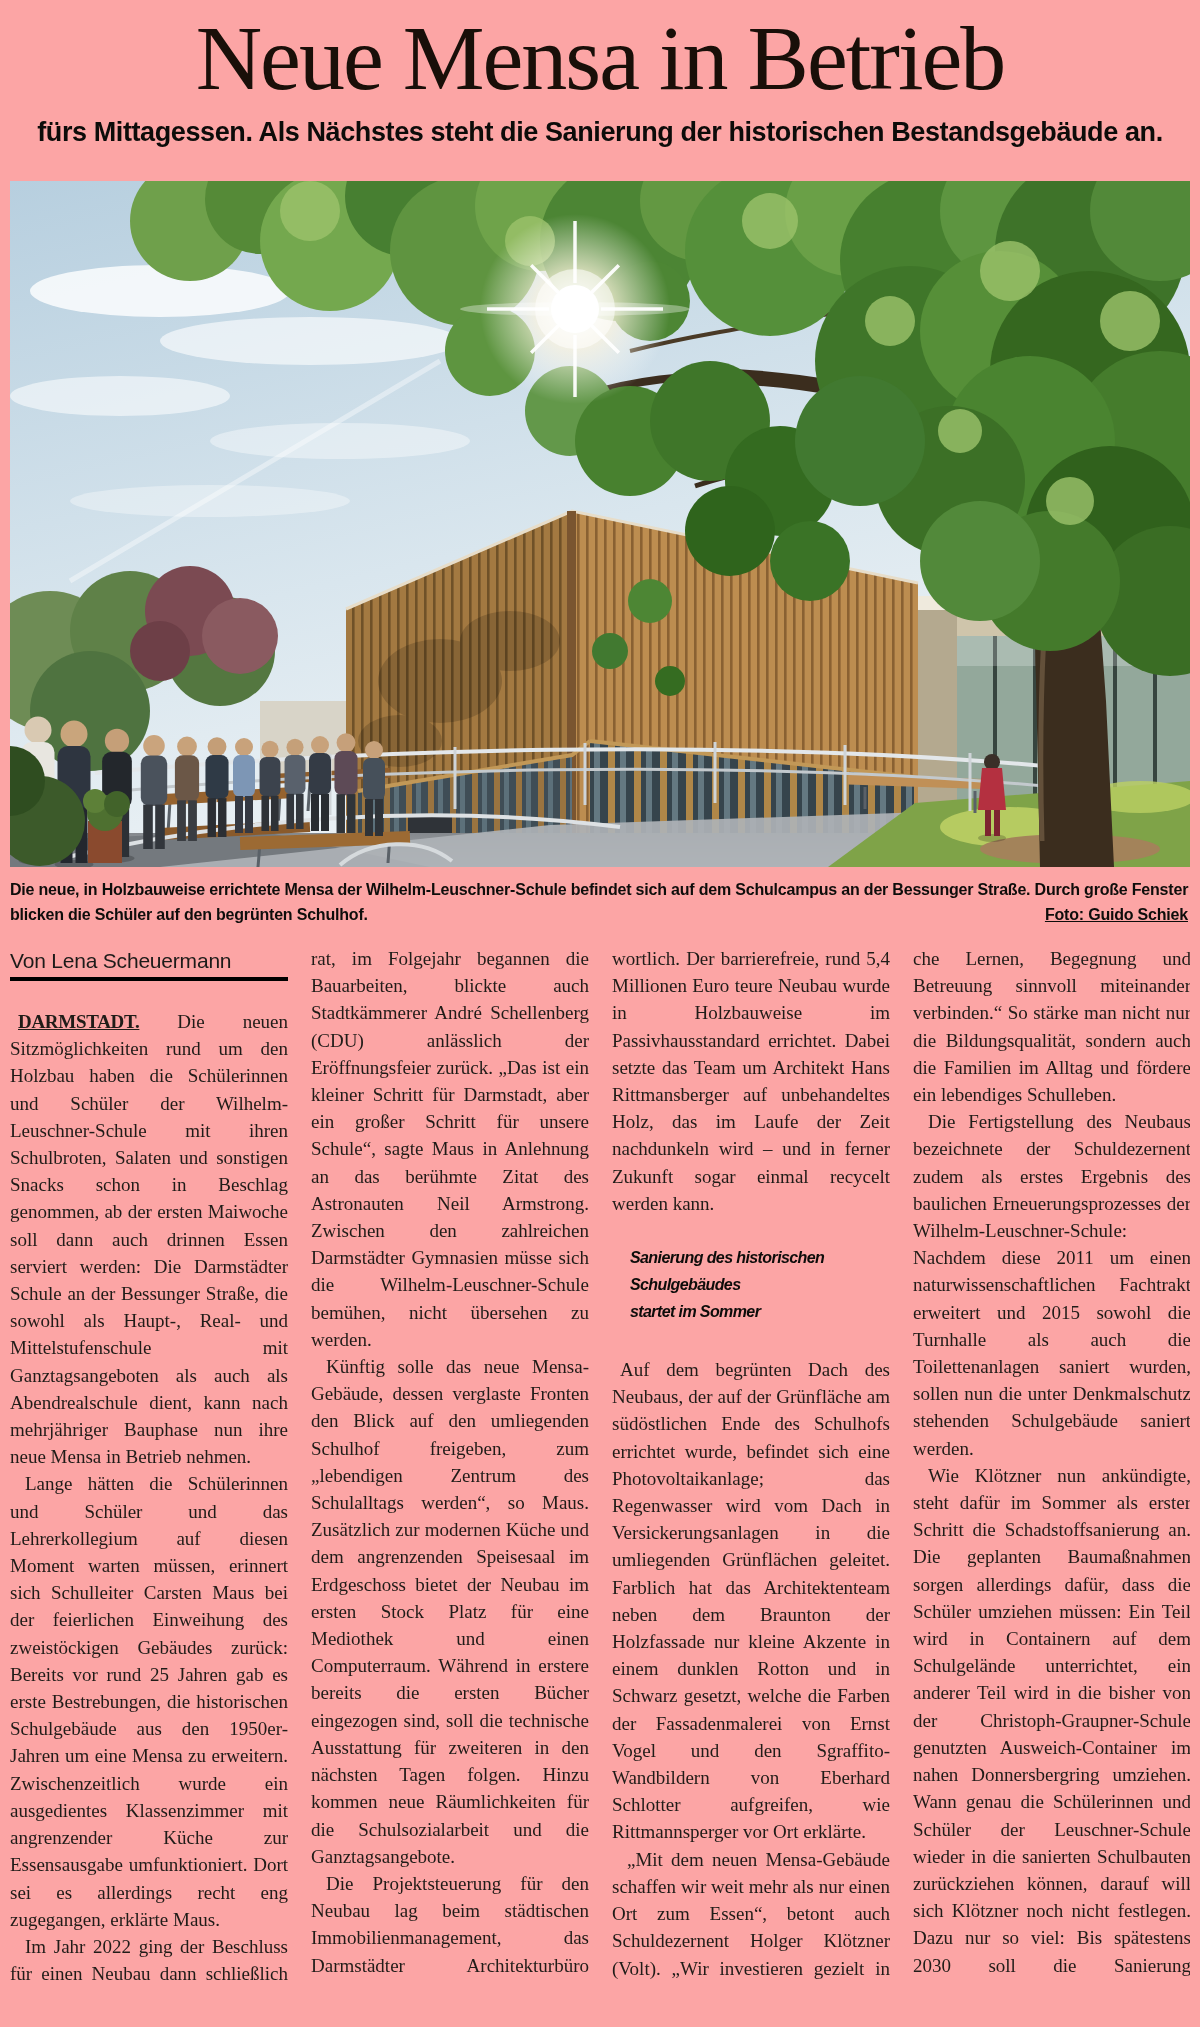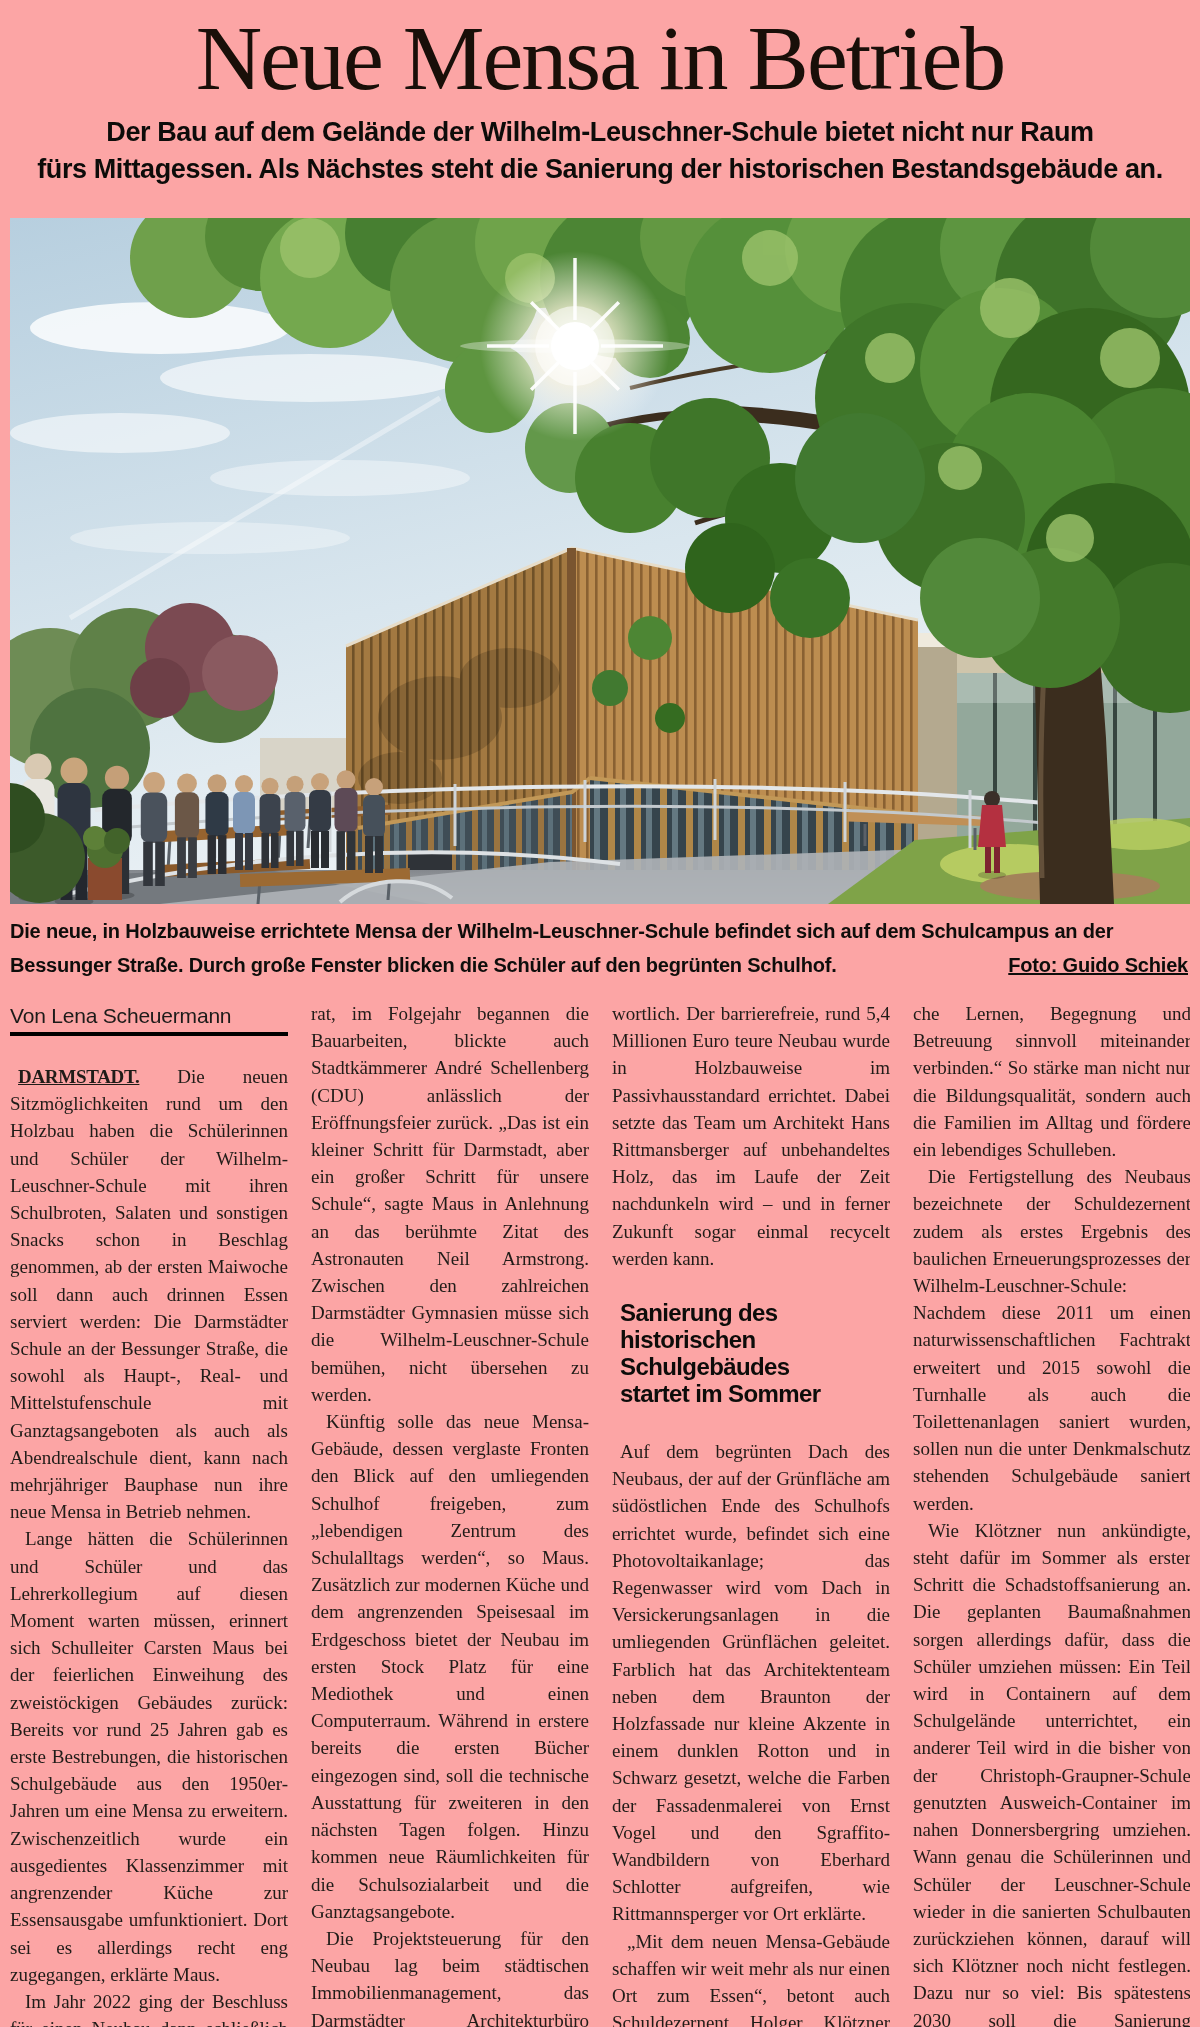--- a/index.html
+++ b/index.html
@@ -20,21 +20,21 @@
     font-size:27px; line-height:37px; letter-spacing:-0.4px; color:#0d0c0a;
   }
   .photo {
     position:relative; margin:30px 10px 0; width:1180px; height:686px;
     background:#aec3d2; overflow:hidden;
   }
   .photo svg { display:block; }
   .caption-row {
     position:relative; margin:10px 10px 14px; width:1180px;
     font-family:"Liberation Sans", sans-serif; font-weight:700;
-    font-size:20px; line-height:34px; letter-spacing:-0.2px; color:#0e0d0b;
+    font-size:16px; line-height:25px; letter-spacing:-0.2px; color:#0e0d0b;
   }
   .caption { margin:0; }
   .credit { position:absolute; right:2px; bottom:0; font-weight:700;text-decoration:underline; }
   .article {
     display:flex; gap:23px; margin:18px 10px 0; height:1036px; overflow:hidden;
   }
   .col { flex:0 0 278px; width:278px; overflow:hidden; }
   .byline {
     font-family:"Liberation Sans", sans-serif; font-weight:400;
     font-size:21px; line-height:24px; letter-spacing:-0.2px;
@@ -43,33 +43,32 @@
   .byline-rule { height:4px; background:#000; margin:0 0 27px; }
   .bp {
     margin:0; font-size:19px; line-height:27.2px;
     text-align:justify; hyphens:auto; color:#201c18;
   }
   .bp.indent { text-indent:15px; }
   .bp.first { text-indent:8px; }
   .lead { font-weight:700; letter-spacing:-0.3px;text-decoration:underline; }
   .section-subhead {
     font-family:"Liberation Sans", sans-serif; font-weight:700;
-    font-size:24px; line-height:27px; letter-spacing:-0.6px;
-    color:#0d0c0a; margin:27px 8px 31px;
+    font-size:16px; line-height:27px; letter-spacing:-0.6px;
+    color:#0d0c0a; margin:27px 18px 31px;font-style:italic;
   }
 </style>
 </head>
 <body>
 
 <div class="page">
 
   <h1 class="headline">Neue Mensa in Betrieb</h1>
 
   <div class="subheadline">
-    <div>Der Bau auf dem Gelände der Wilhelm-Leuschner-Schule bietet nicht nur Raum</div>
     <div>fürs Mittagessen. Als Nächstes steht die Sanierung der historischen Bestandsgebäude an.</div>
   </div>
 
   <div class="photo">
     <svg width="1180" height="686" viewBox="0 0 1180 686" xmlns="http://www.w3.org/2000/svg">
       <defs>
         <linearGradient id="skyG" x1="0" y1="0" x2="0.4" y2="1">
           <stop offset="0" stop-color="#b7cfdf"></stop>
           <stop offset="0.6" stop-color="#d9e6ee"></stop>
           <stop offset="1" stop-color="#eef3f6"></stop>

